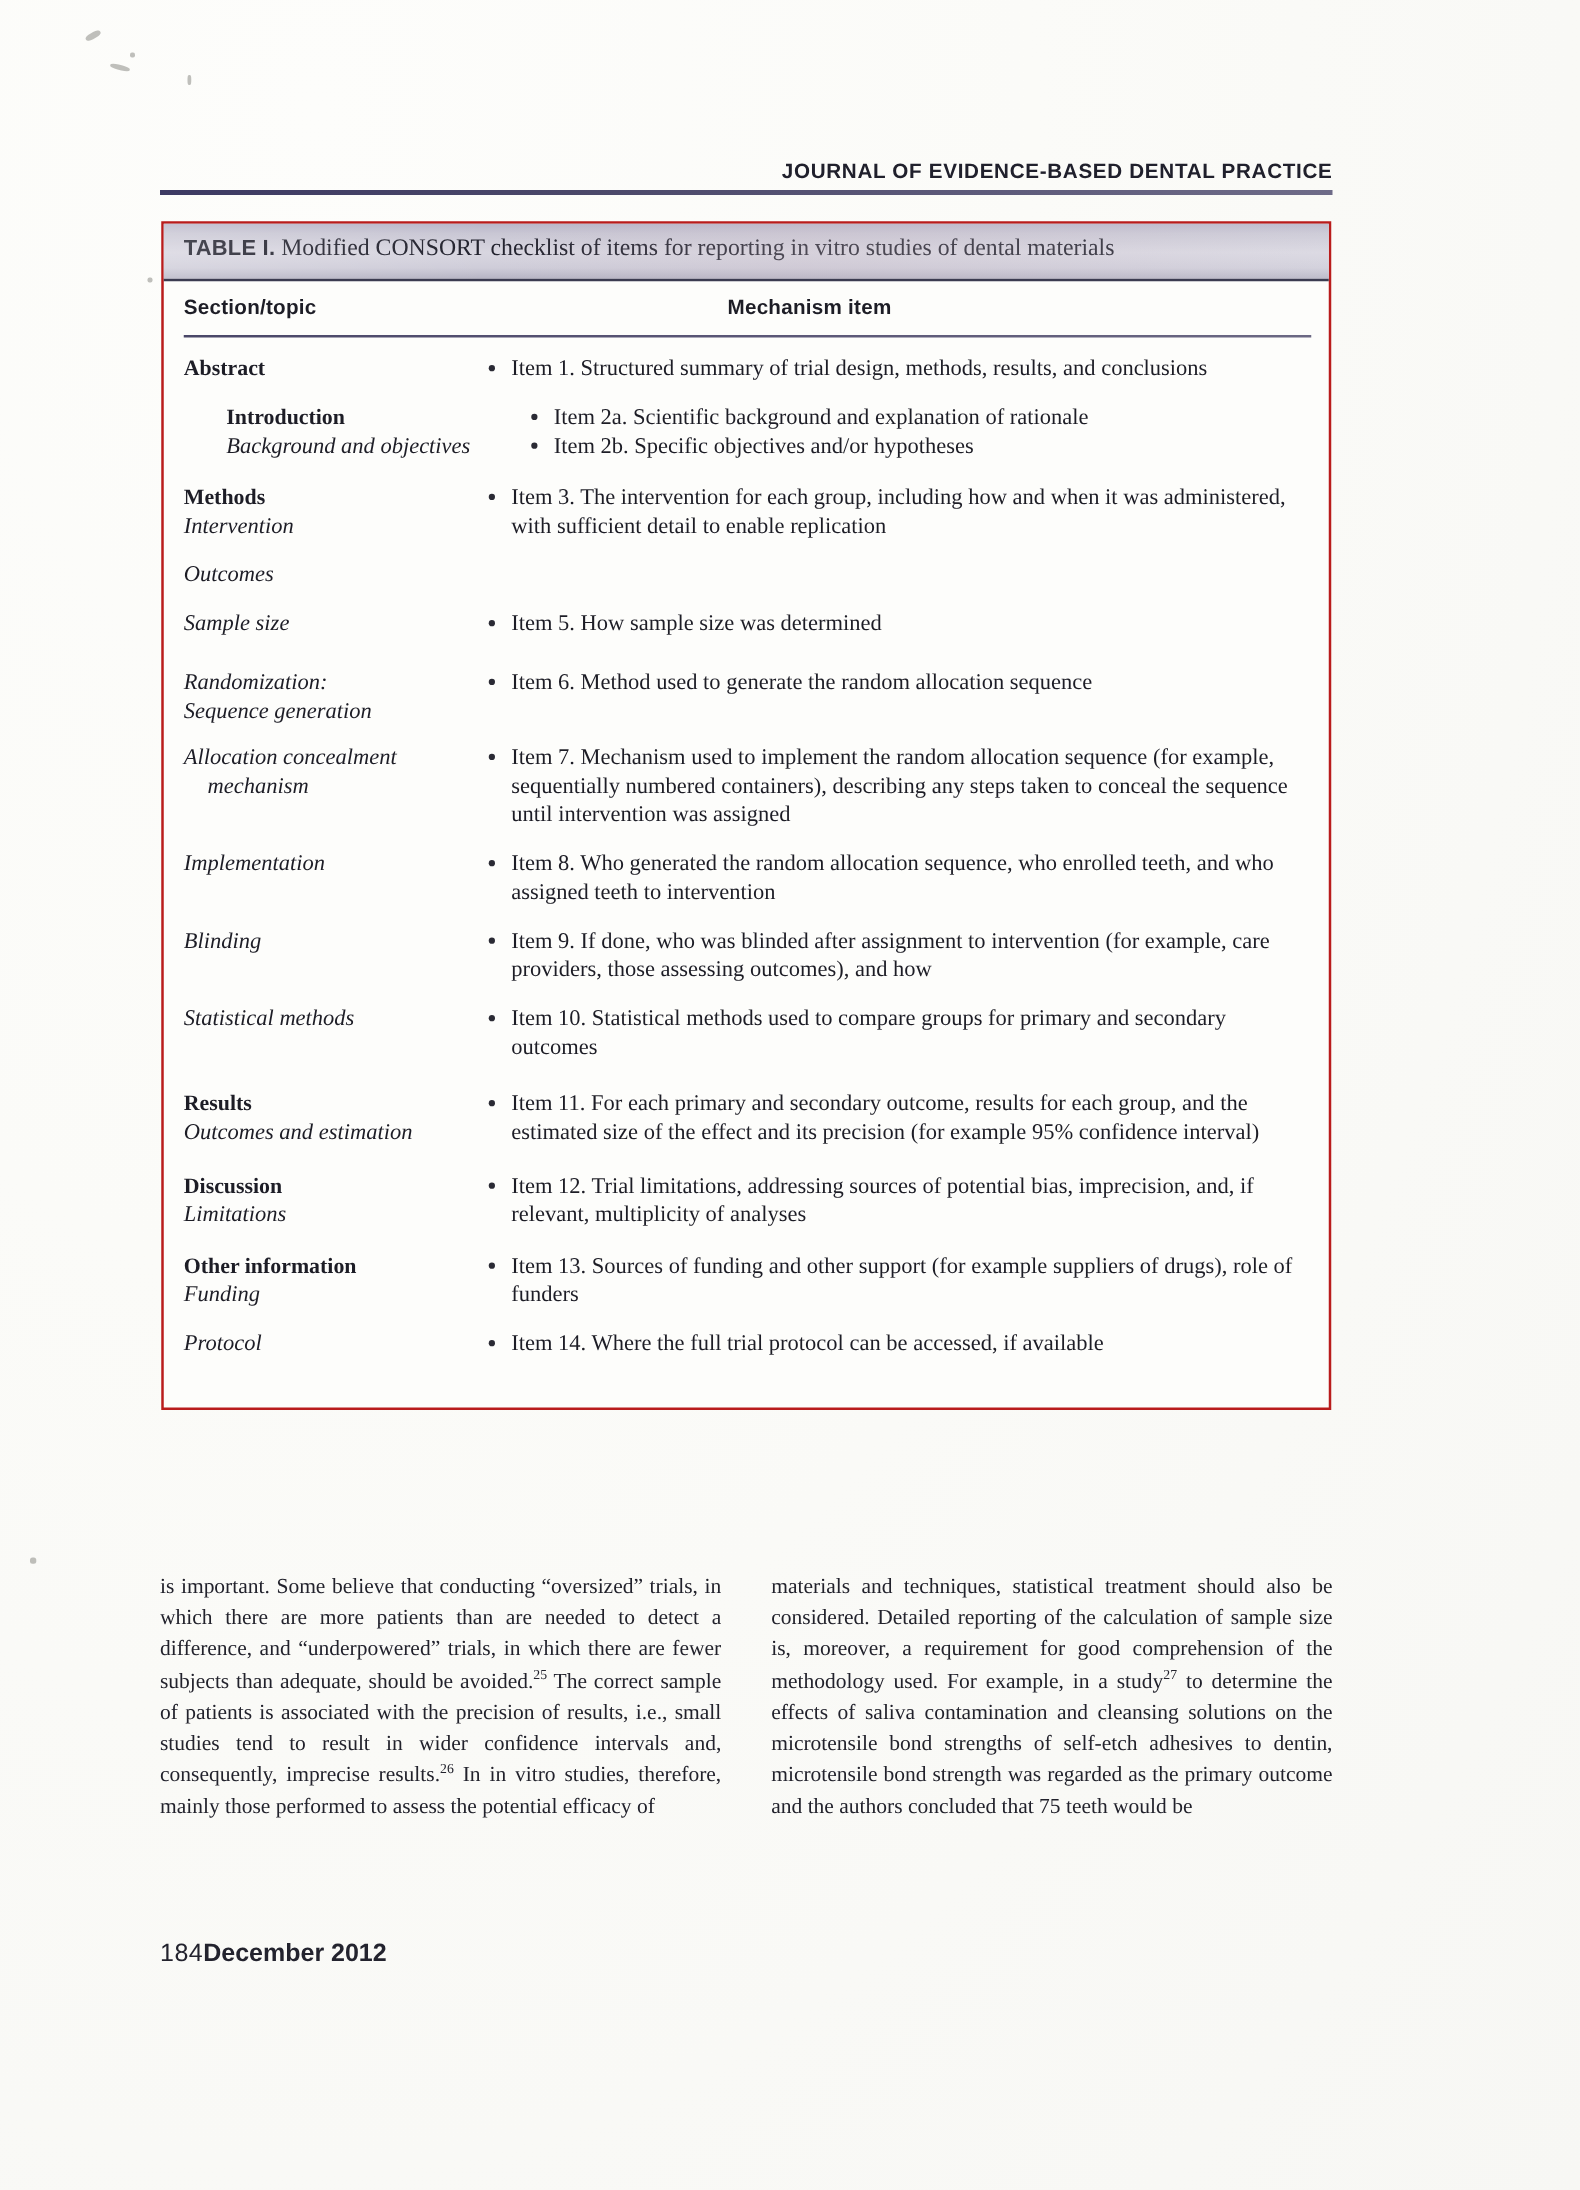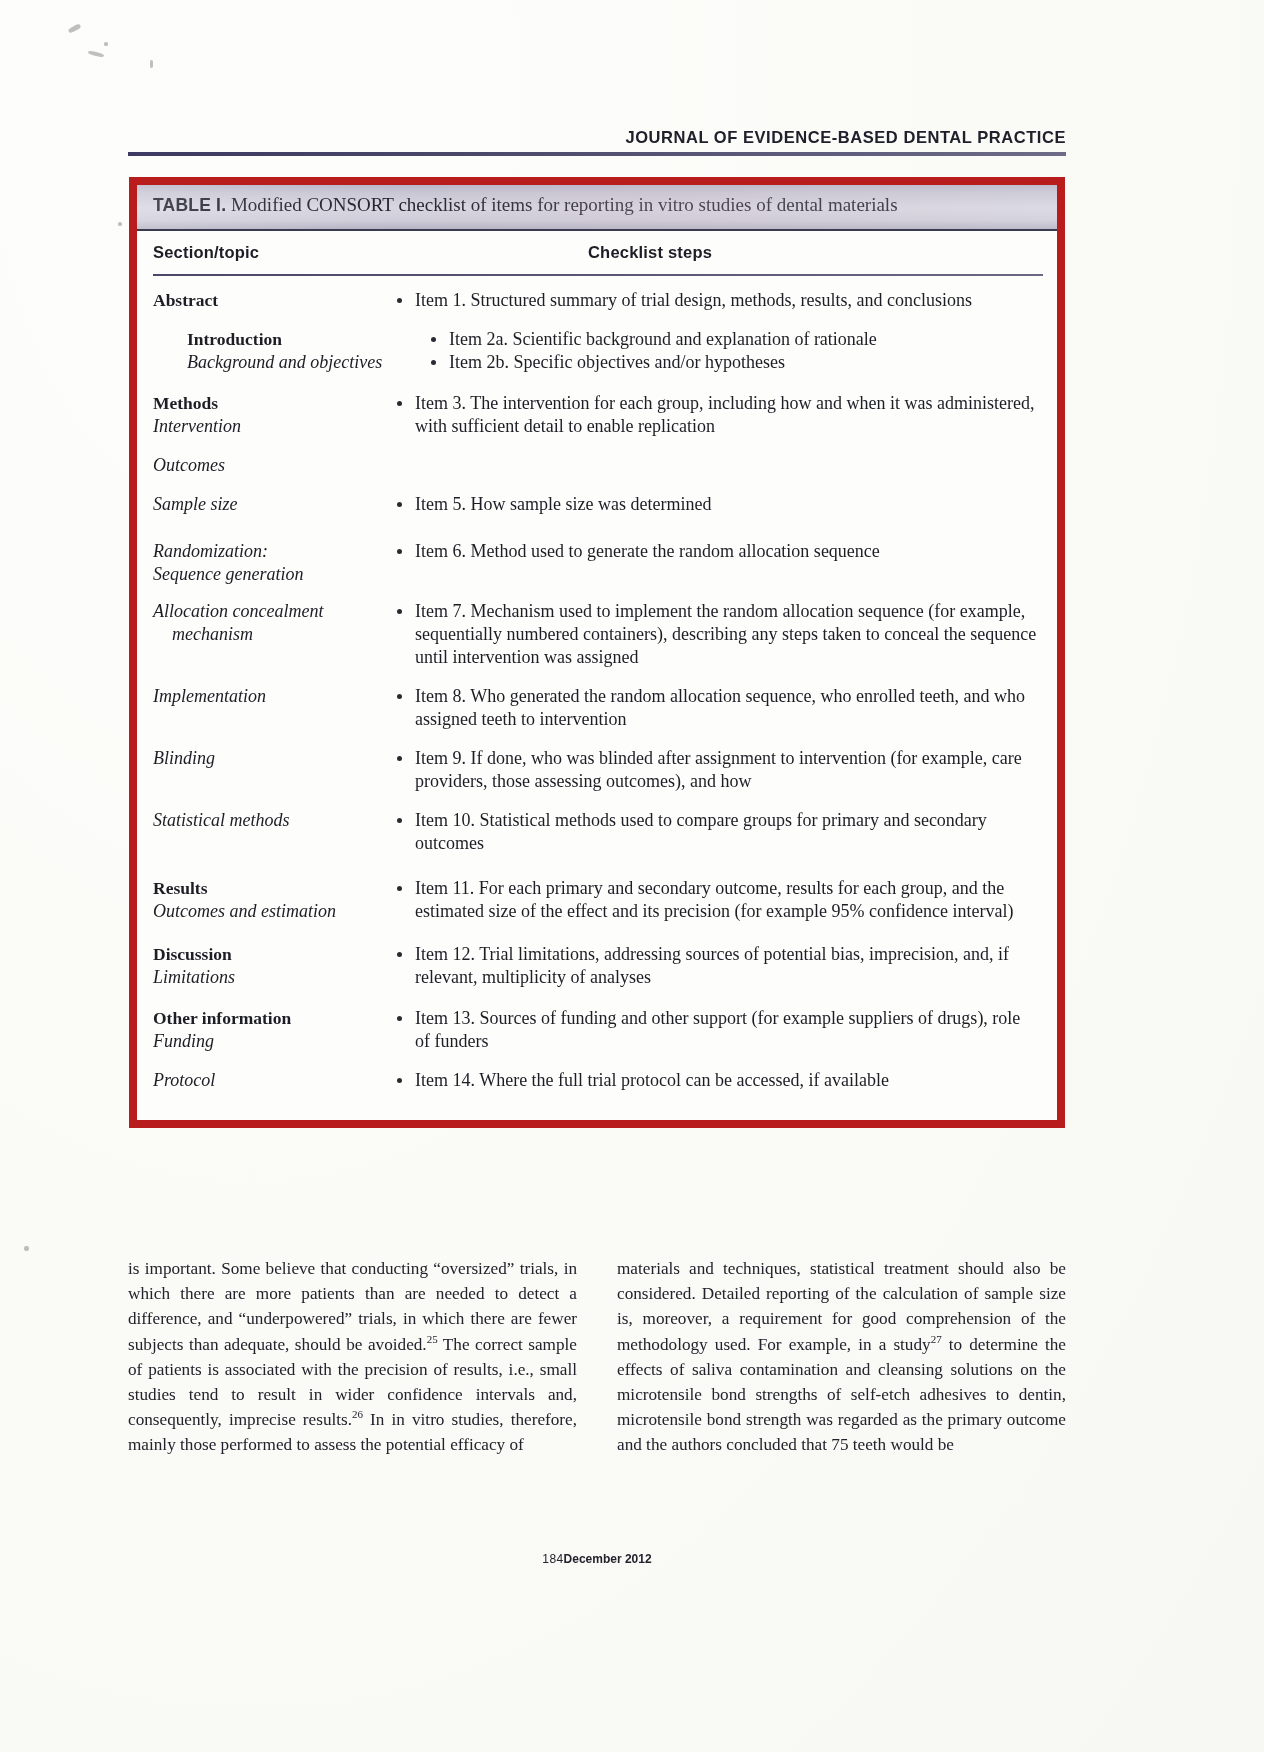--- a/index.html
+++ b/index.html
@@ -54,21 +54,21 @@
     background: linear-gradient(90deg,#3d3a63 0%,#4a4769 35%,#5d5a7a 70%,#6e6b88 100%);
   }
 
   
   .table-box {
     position: absolute;
     left: 129px;
     top: 177px;
     width: 936px;
     height: 951px;
-    border: 8px solid #b91c1c;
+    border: 2px solid #b91c1c;
     box-sizing: border-box;
     background: #fdfdfb;
   }
   .table-title-band {
     position: relative;
     height: 44px;
     background: linear-gradient(180deg, #b9b6c9 0%, #c9c7d4 18%, #d8d6e0 52%, #cfcdd9 80%, #b6b4c4 100%);
     border-bottom: 2px solid #3b3b50;
     overflow: hidden;
   }
@@ -204,23 +204,23 @@
   .body-col p { margin: 0; }
   sup { font-size: 11px; vertical-align: super; line-height: 0; }
 
   
   .footer {
     position: absolute;
     left: 128px;
     top: 1552px;
     width: 938px;
     display: flex;
-    justify-content: center;
+    justify-content: flex-start;
     font-family: "Liberation Sans", sans-serif;
-    font-size: 12px;
+    font-size: 20px;
     font-weight: bold;
     color: #23232e;
   }
   .footer .pageno { font-weight: normal; letter-spacing: .4px; }
 </style>
 </head>
 <body>
 
 <div class="page"></div>
 
@@ -238,21 +238,21 @@
 
   <div class="table-title-band">
     <div class="table-title">
       <span class="tlabel">TABLE I.</span>
       <span class="tcap">Modified CONSORT checklist of items for reporting in vitro studies of dental materials</span>
     </div>
   </div>
 
   <div class="thead">
     <div class="th-left">Section/topic</div>
-    <div class="th-right">Checklist steps</div>
+    <div class="th-right">Mechanism item</div>
     <div class="head-rule"></div>
   </div>
 
   <div class="tbody" id="tbody">
       <div class="row" style="margin-top: 14px;">
         <div class="col-left">
           <span class="sec-bold">Abstract</span>
         </div>
         <div class="col-right">
           <ul class="bullets">

